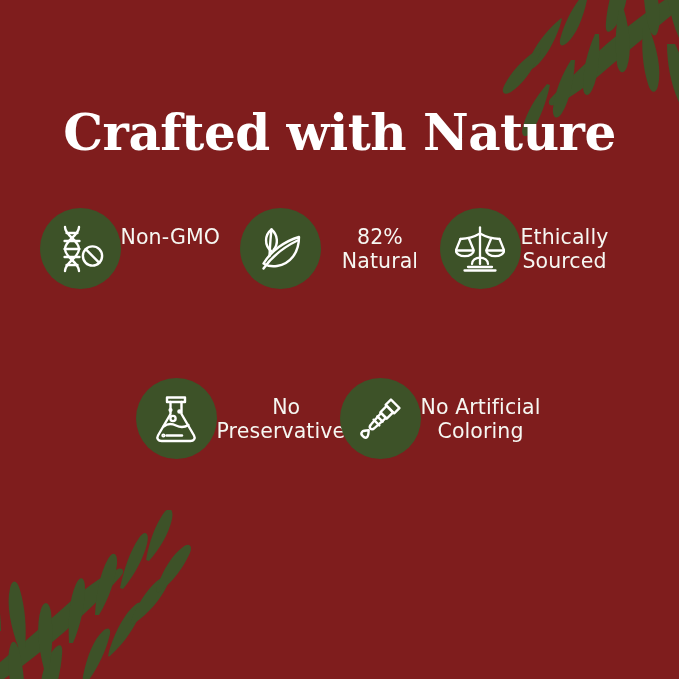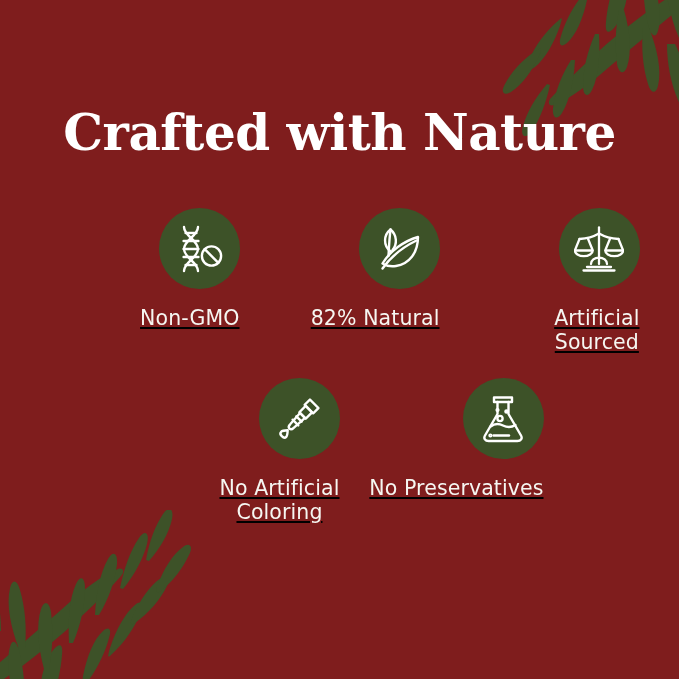--- a/index.html
+++ b/index.html
@@ -55,23 +55,22 @@
     display: flex;
     left: 0;
     width: 679px;
     justify-content: center;
   }
   .row-1 { top: 208px; }
   .row-2 { top: 378px; }
   .badge {
     width: 201px;
     display: flex;
-    flex-direction: column;
-    align-items: flex-end;
-    text-decoration: underline;
+    flex-direction: row;
+    align-items: flex-start;
   }
   .row-1 .badge { width: 200px; }
   .row-2 .badge { width: 204px; }
   .circle {
     width: 81px;
     height: 81px;
     border-radius: 50%;
     background: #3d5228;
     display: flex;
     align-items: center;
@@ -176,56 +175,56 @@
           <path d="M25 9.5 C19 13 12 14.6 5.5 15 M25 9.5 C31 13 38 14.6 44.5 15"></path>
           <path d="M5.5 15 L0.8 26.5 C0.8 29.6 4.9 32.2 9.8 32.2 C14.7 32.2 18.8 29.6 18.8 26.5 L14.1 15"></path>
           <path d="M1.6 26.5 H18"></path>
           <path d="M44.5 15 L49.2 26.5 C49.2 29.6 45.1 32.2 40.2 32.2 C35.3 32.2 31.2 29.6 31.2 26.5 L35.9 15"></path>
           <path d="M32 26.5 H48.4"></path>
           <path d="M17 40 C17 36.3 20.5 33.6 25 33.6 C29.5 33.6 33 36.3 33 40"></path>
           <path d="M13 43 H37"></path>
           <path d="M9.5 46.5 H40.5"></path>
         </svg>
       </div>
-      <div class="badge-label">Artificial
+      <div class="badge-label">Ethically
 Sourced</div>
     </div>
 
   </div>
 
   <div class="row row-2">
+
+    <div class="badge">
+      <div class="circle">
+        <svg width="48" height="48" viewBox="0 0 48 48" fill="none" stroke="#ffffff" stroke-width="2.4" stroke-linecap="round" stroke-linejoin="round">
+          <path d="M15 2.5 H33 V7 H15 Z"></path>
+          <path d="M18.5 7 V19 L6 40.5 C4.3 43.4 6.2 46 9.6 46 H38.4 C41.8 46 43.7 43.4 42 40.5 L29.5 19 V7"></path>
+          <path d="M11.6 31.5 C15.5 28.5 20 28.5 24 30.5 C28 32.5 32.5 32.5 36.4 30"></path>
+          <circle cx="21" cy="23.5" r="2.6"></circle>
+          <circle cx="27.5" cy="16.5" r="1.1"></circle>
+          <circle cx="18.5" cy="15" r="0.9"></circle>
+          <path d="M14.5 40.5 H30"></path>
+          <circle cx="11.4" cy="40.5" r="0.9"></circle>
+        </svg>
+      </div>
+      <div class="badge-label">No Preservatives</div>
+    </div>
 
     <div class="badge">
       <div class="circle">
         <svg width="50" height="50" viewBox="0 0 50 50" fill="none" stroke="#ffffff" stroke-width="2.4" stroke-linecap="round" stroke-linejoin="round">
           <g transform="rotate(45 25 25)">
             <path d="M19 3.5 H31 V11 H19 Z"></path>
             <path d="M20.5 11 H29.5 V20 H20.5 Z"></path>
             <path d="M21.5 20 H28.5 L27.5 35 C27.5 37.2 26.3 38.5 25 38.5 C23.7 38.5 22.5 37.2 22.5 35 Z"></path>
             <path d="M21.2 25 H28.8"></path>
             <path d="M21 30 H29"></path>
             <path d="M25 41 C27.4 43.6 28.6 45.3 28.6 46.6 C28.6 48.2 27 49.3 25 49.3 C23 49.3 21.4 48.2 21.4 46.6 C21.4 45.3 22.6 43.6 25 41 Z"></path>
           </g>
         </svg>
       </div>
       <div class="badge-label">No Artificial
 Coloring</div>
     </div>
 
-    <div class="badge">
-      <div class="circle">
-        <svg width="48" height="48" viewBox="0 0 48 48" fill="none" stroke="#ffffff" stroke-width="2.4" stroke-linecap="round" stroke-linejoin="round">
-          <path d="M15 2.5 H33 V7 H15 Z"></path>
-          <path d="M18.5 7 V19 L6 40.5 C4.3 43.4 6.2 46 9.6 46 H38.4 C41.8 46 43.7 43.4 42 40.5 L29.5 19 V7"></path>
-          <path d="M11.6 31.5 C15.5 28.5 20 28.5 24 30.5 C28 32.5 32.5 32.5 36.4 30"></path>
-          <circle cx="21" cy="23.5" r="2.6"></circle>
-          <circle cx="27.5" cy="16.5" r="1.1"></circle>
-          <circle cx="18.5" cy="15" r="0.9"></circle>
-          <path d="M14.5 40.5 H30"></path>
-          <circle cx="11.4" cy="40.5" r="0.9"></circle>
-        </svg>
-      </div>
-      <div class="badge-label">No Preservatives</div>
-    </div>
-
   </div>
 
 </div>
 
 </body></html>

